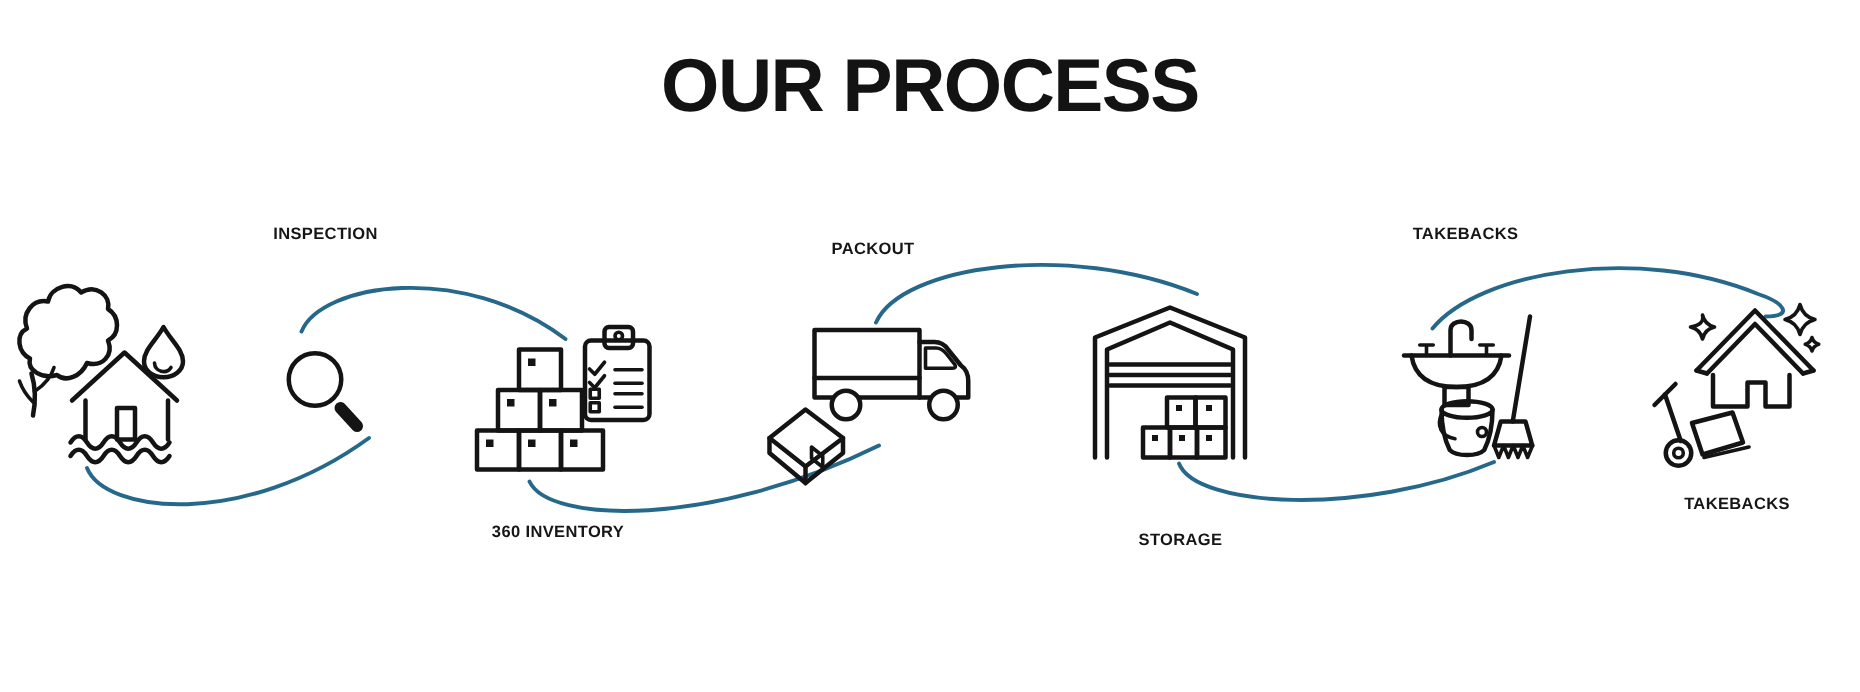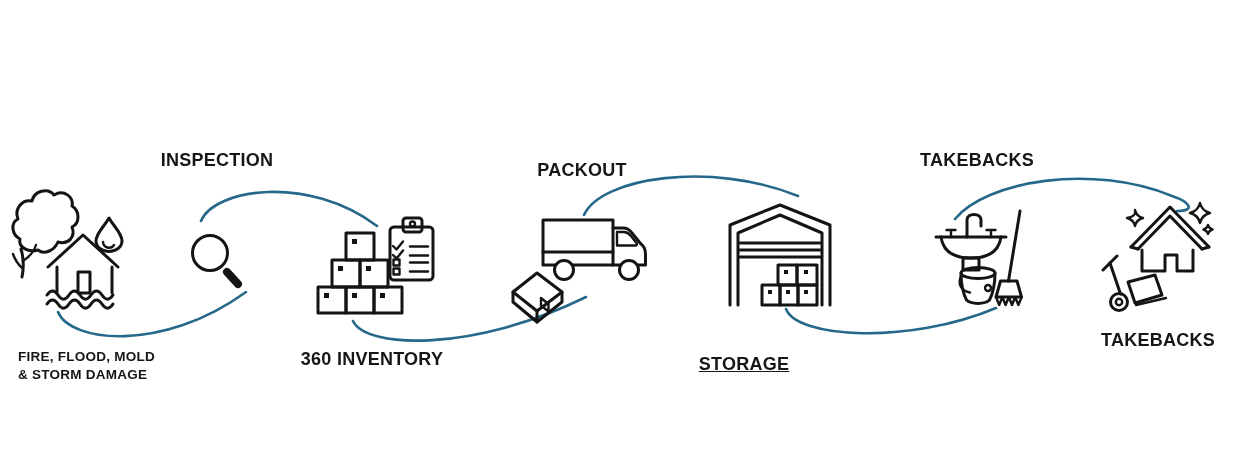--- a/index.html
+++ b/index.html
@@ -5,44 +5,45 @@
   html,body{margin:0;padding:0;background:#fff;}
   #canvas{
     position:relative;width:1240px;height:461px;background:#ffffff;
     font-family:"Liberation Sans",sans-serif;overflow:hidden;
   }
   #page-title{
     position:absolute;top:28px;left:0;width:100%;text-align:center;
     font-size:50px;font-weight:700;letter-spacing:-1px;color:#131313;margin:0;
   }
   .label{
-    position:absolute;font-weight:700;font-size:18px;letter-spacing:.25px;
+    position:absolute;font-weight:700;font-size:11px;letter-spacing:.25px;
     color:#161616;white-space:nowrap;
   }
   .label.center{transform:translateX(-50%);text-align:center;}
   #label-damage{left:18px;top:348px;font-size:13.5px;line-height:18px;}
   #label-inspection{left:217px;top:150px;}
   #label-inventory{left:372px;top:349px;}
   #label-packout{left:582px;top:150px;margin-top:10px;}
-  #label-storage{left:744px;top:354px;text-decoration:underline;}
+  #label-storage{left:787px;top:354px;}
   #label-cleaning{left:977px;top:150px;}
   #label-takebacks{left:1158px;top:330px;}
   #connectors{position:absolute;left:0;top:0;width:1240px;height:461px;}
   #connectors path{fill:none;stroke-width:2.6px;stroke-linecap:round;}
   .icon{position:absolute;overflow:visible;}
   .icon .s{fill:none;stroke:#141414;stroke-width:3;stroke-linecap:round;stroke-linejoin:round;}
   .icon .s2{fill:none;stroke:#141414;stroke-width:2.4;stroke-linecap:round;stroke-linejoin:round;}
   .icon .dot{fill:#141414;stroke:none;}
   .icon .mask{fill:#ffffff;stroke:#141414;stroke-width:3;}
 </style>
 </head>
 <body>
 
 <div id="canvas">
 
+  <h1 id="page-title">OUR PROCESS</h1>
 
   <svg id="connectors" viewBox="0 0 1240 461">
     <path d="M58 312 C70 342 162 353 246 292" stroke="#26688a"></path>
     <path d="M201 221 C214 189 308 174 377 226" stroke="#26688a"></path>
     <path d="M353 321 C366 349 474 352 586 297" stroke="#26688a"></path>
     <path d="M584 215 C601 177 712 161 798 196" stroke="#26688a"></path>
     <path d="M786 309 C797 338 908 345 996 308" stroke="#26688a"></path>
     <path d="M955 219 C986 181 1092 163 1172 196 C1190 202 1196 211 1177 211" stroke="#26688a"></path>
   </svg>
 
@@ -180,24 +181,20 @@
     <g>
       <path class="s" d="M5 72 L19 58"></path>
       <path class="s" d="M12 65 L22.5 96"></path>
       <circle class="s" cx="21" cy="104" r="8.5"></circle>
       <circle class="s2" cx="21" cy="104" r="3.2"></circle>
       <path class="s" d="M30 84 L57 77 L64 97 L37 105 Z"></path>
       <path class="s2" d="M38 107 L68 100"></path>
     </g>
   </svg>
 
-  <div class="label" id="label-damage">
-    <span>FIRE, FLOOD, MOLD</span><br>
-    <span>&amp; STORM DAMAGE</span>
-  </div>
   <div class="label center" id="label-inspection">
     <span>INSPECTION</span>
   </div>
   <div class="label center" id="label-inventory">
     <span>360 INVENTORY</span>
   </div>
   <div class="label center" id="label-packout">
     <span>PACKOUT</span>
   </div>
   <div class="label center" id="label-storage">

